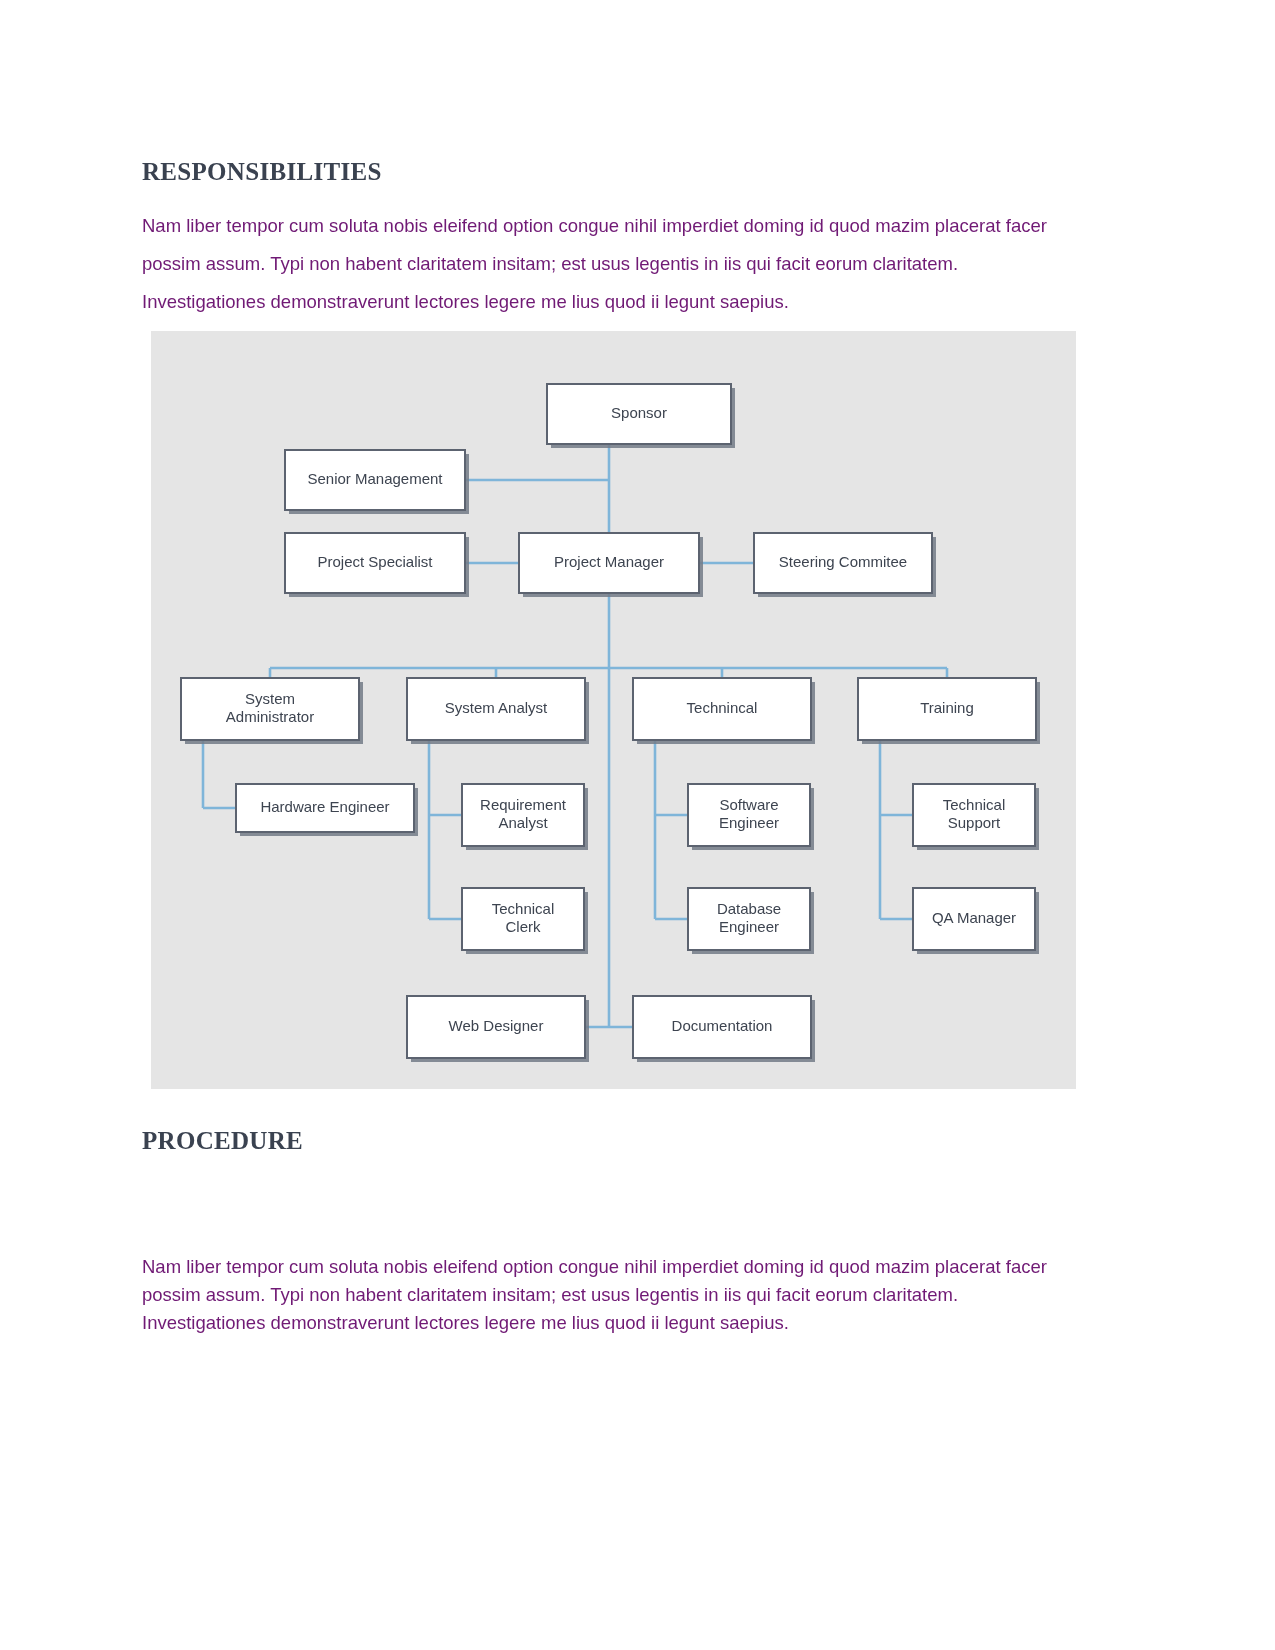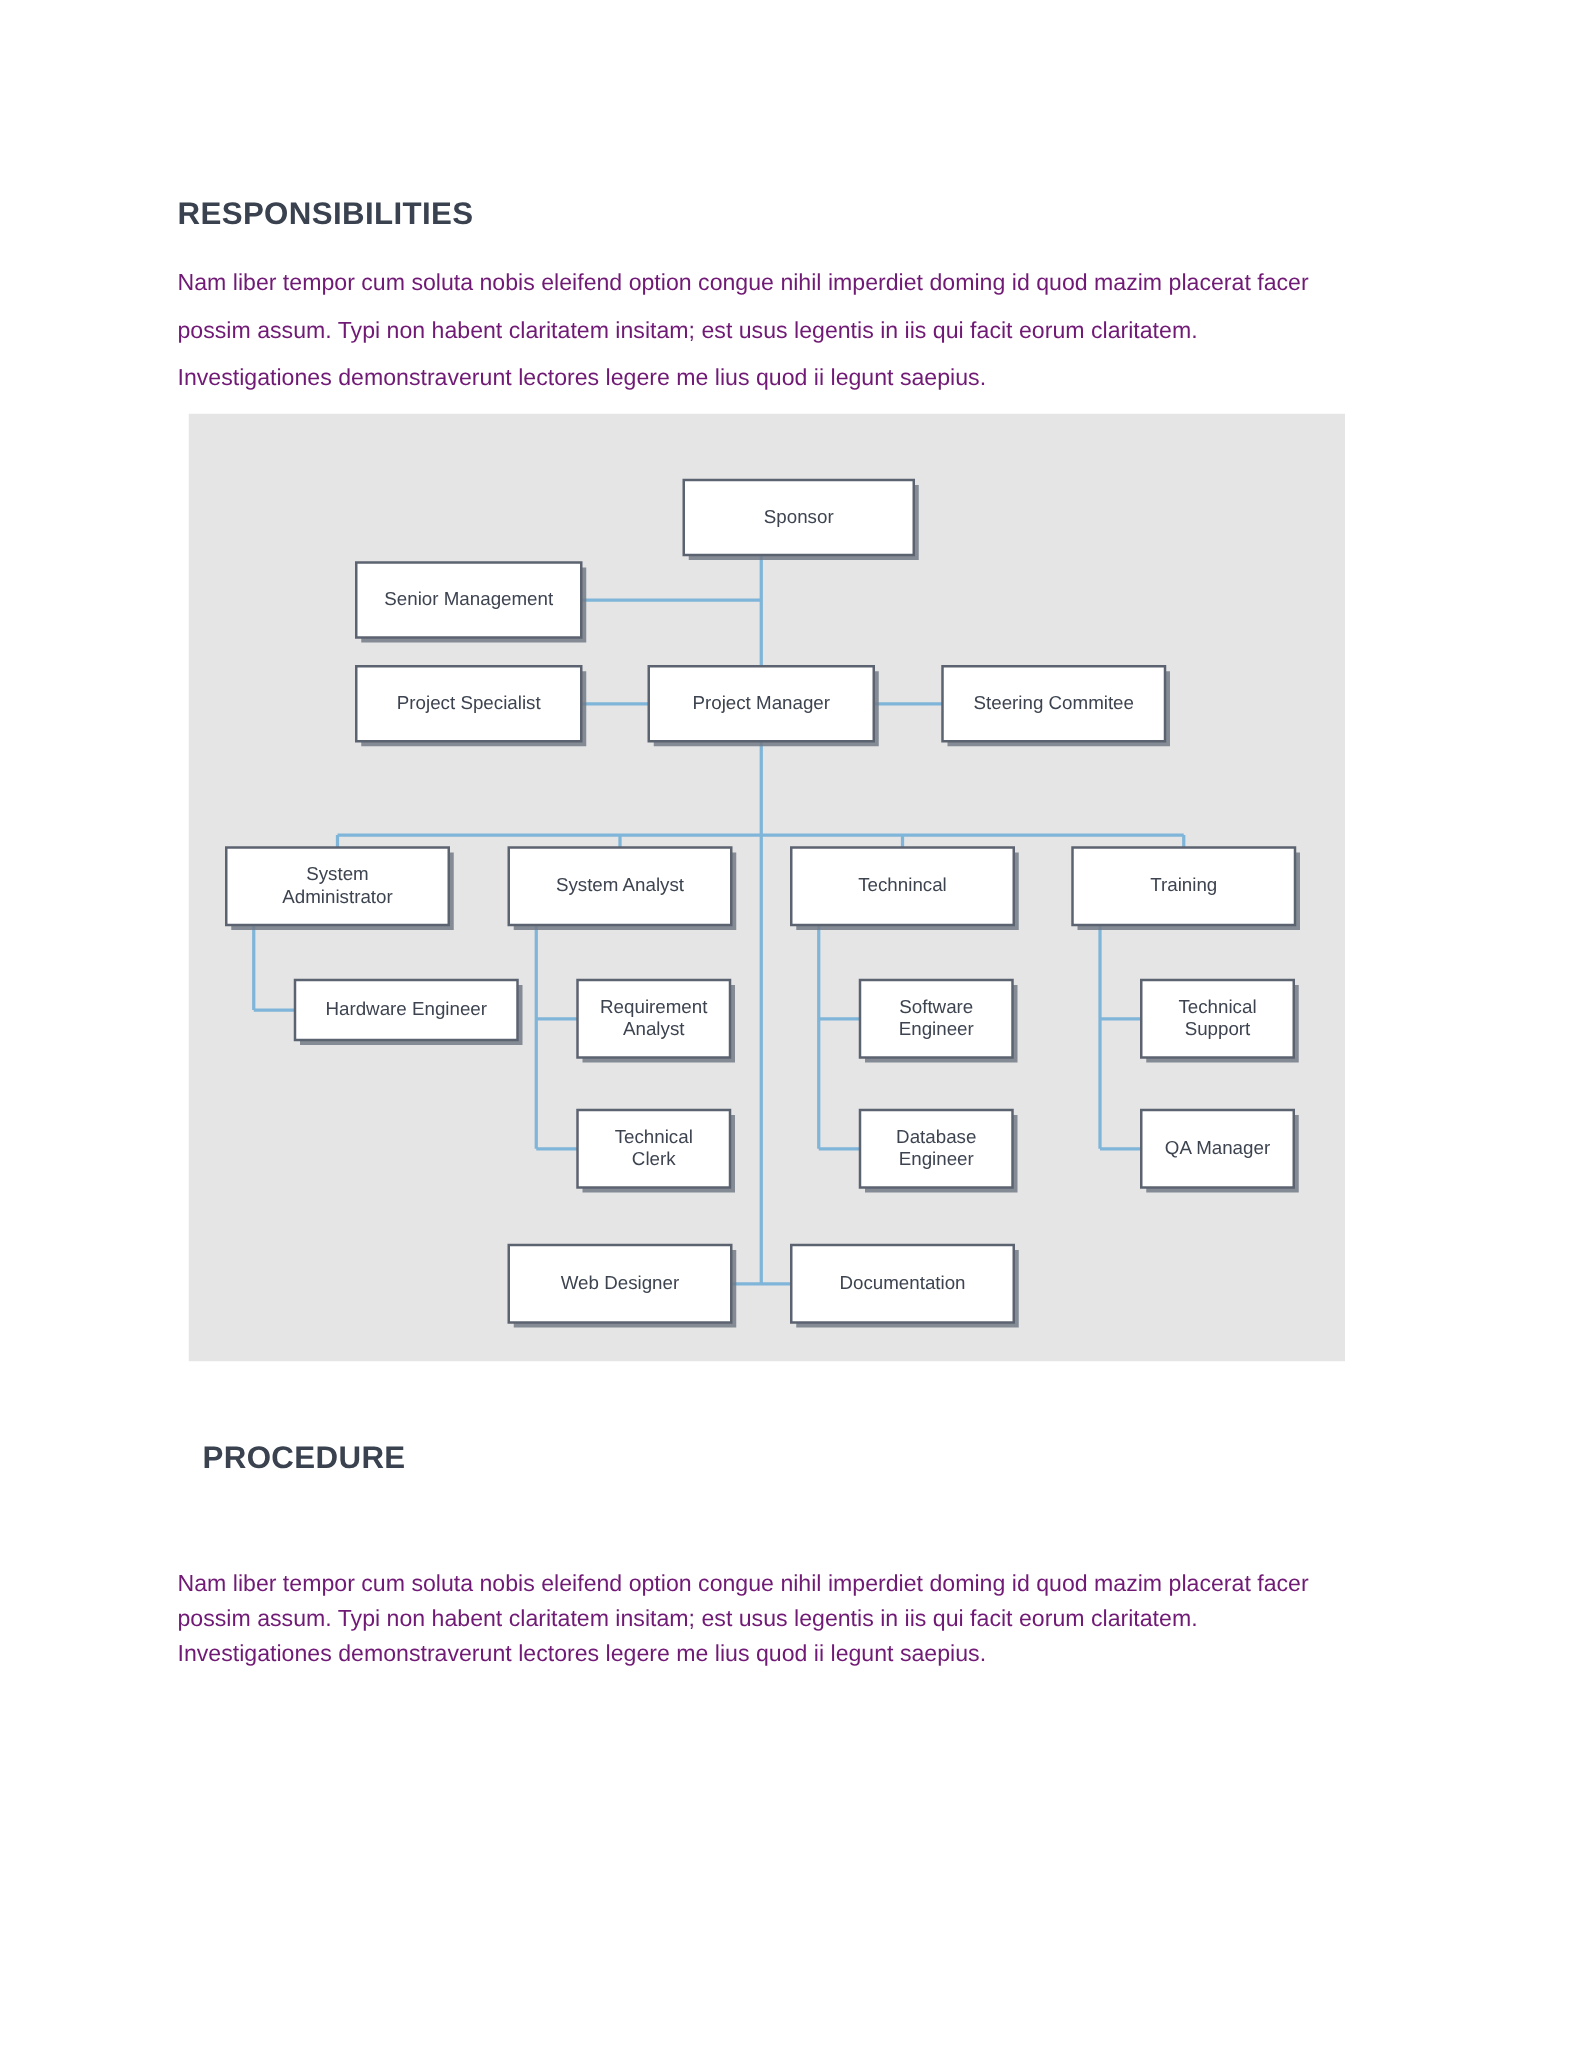--- a/index.html
+++ b/index.html
@@ -22,20 +22,21 @@
     height: 1650px;
   }
 
   h2.section-heading {
     font-size: 25px;
     font-weight: bold;
     letter-spacing: 0.3px;
     color: #3a4250;
     margin: 0;
     line-height: 1.1;
+    font-family: Liberation Serif, serif;
   }
 
   .para {
     font-size: 18.5px;
     color: #701a75;
     margin: 0;
   }
   .para.loose { line-height: 2.05; }
   .para.tight { line-height: 1.52; }
 
@@ -44,21 +45,21 @@
 
   #diagram-panel {
     position: absolute;
     left: 151px;
     top: 331px;
     width: 925px;
     height: 758px;
     background: #e5e5e5;
   }
 
-  #procedure-heading { position: absolute; top: 1153px; left: 142px; margin-left: 20px; }
+  #procedure-heading { position: absolute; top: 1127px; left: 142px; }
   #procedure-para    { position: absolute; top: 1253px; left: 142px; width: 928px; }
 
   svg.chart { display: block; }
 
   .node-box {
     fill: #ffffff;
     stroke: #5c6370;
     stroke-width: 2;
   }
   .node-shadow {

